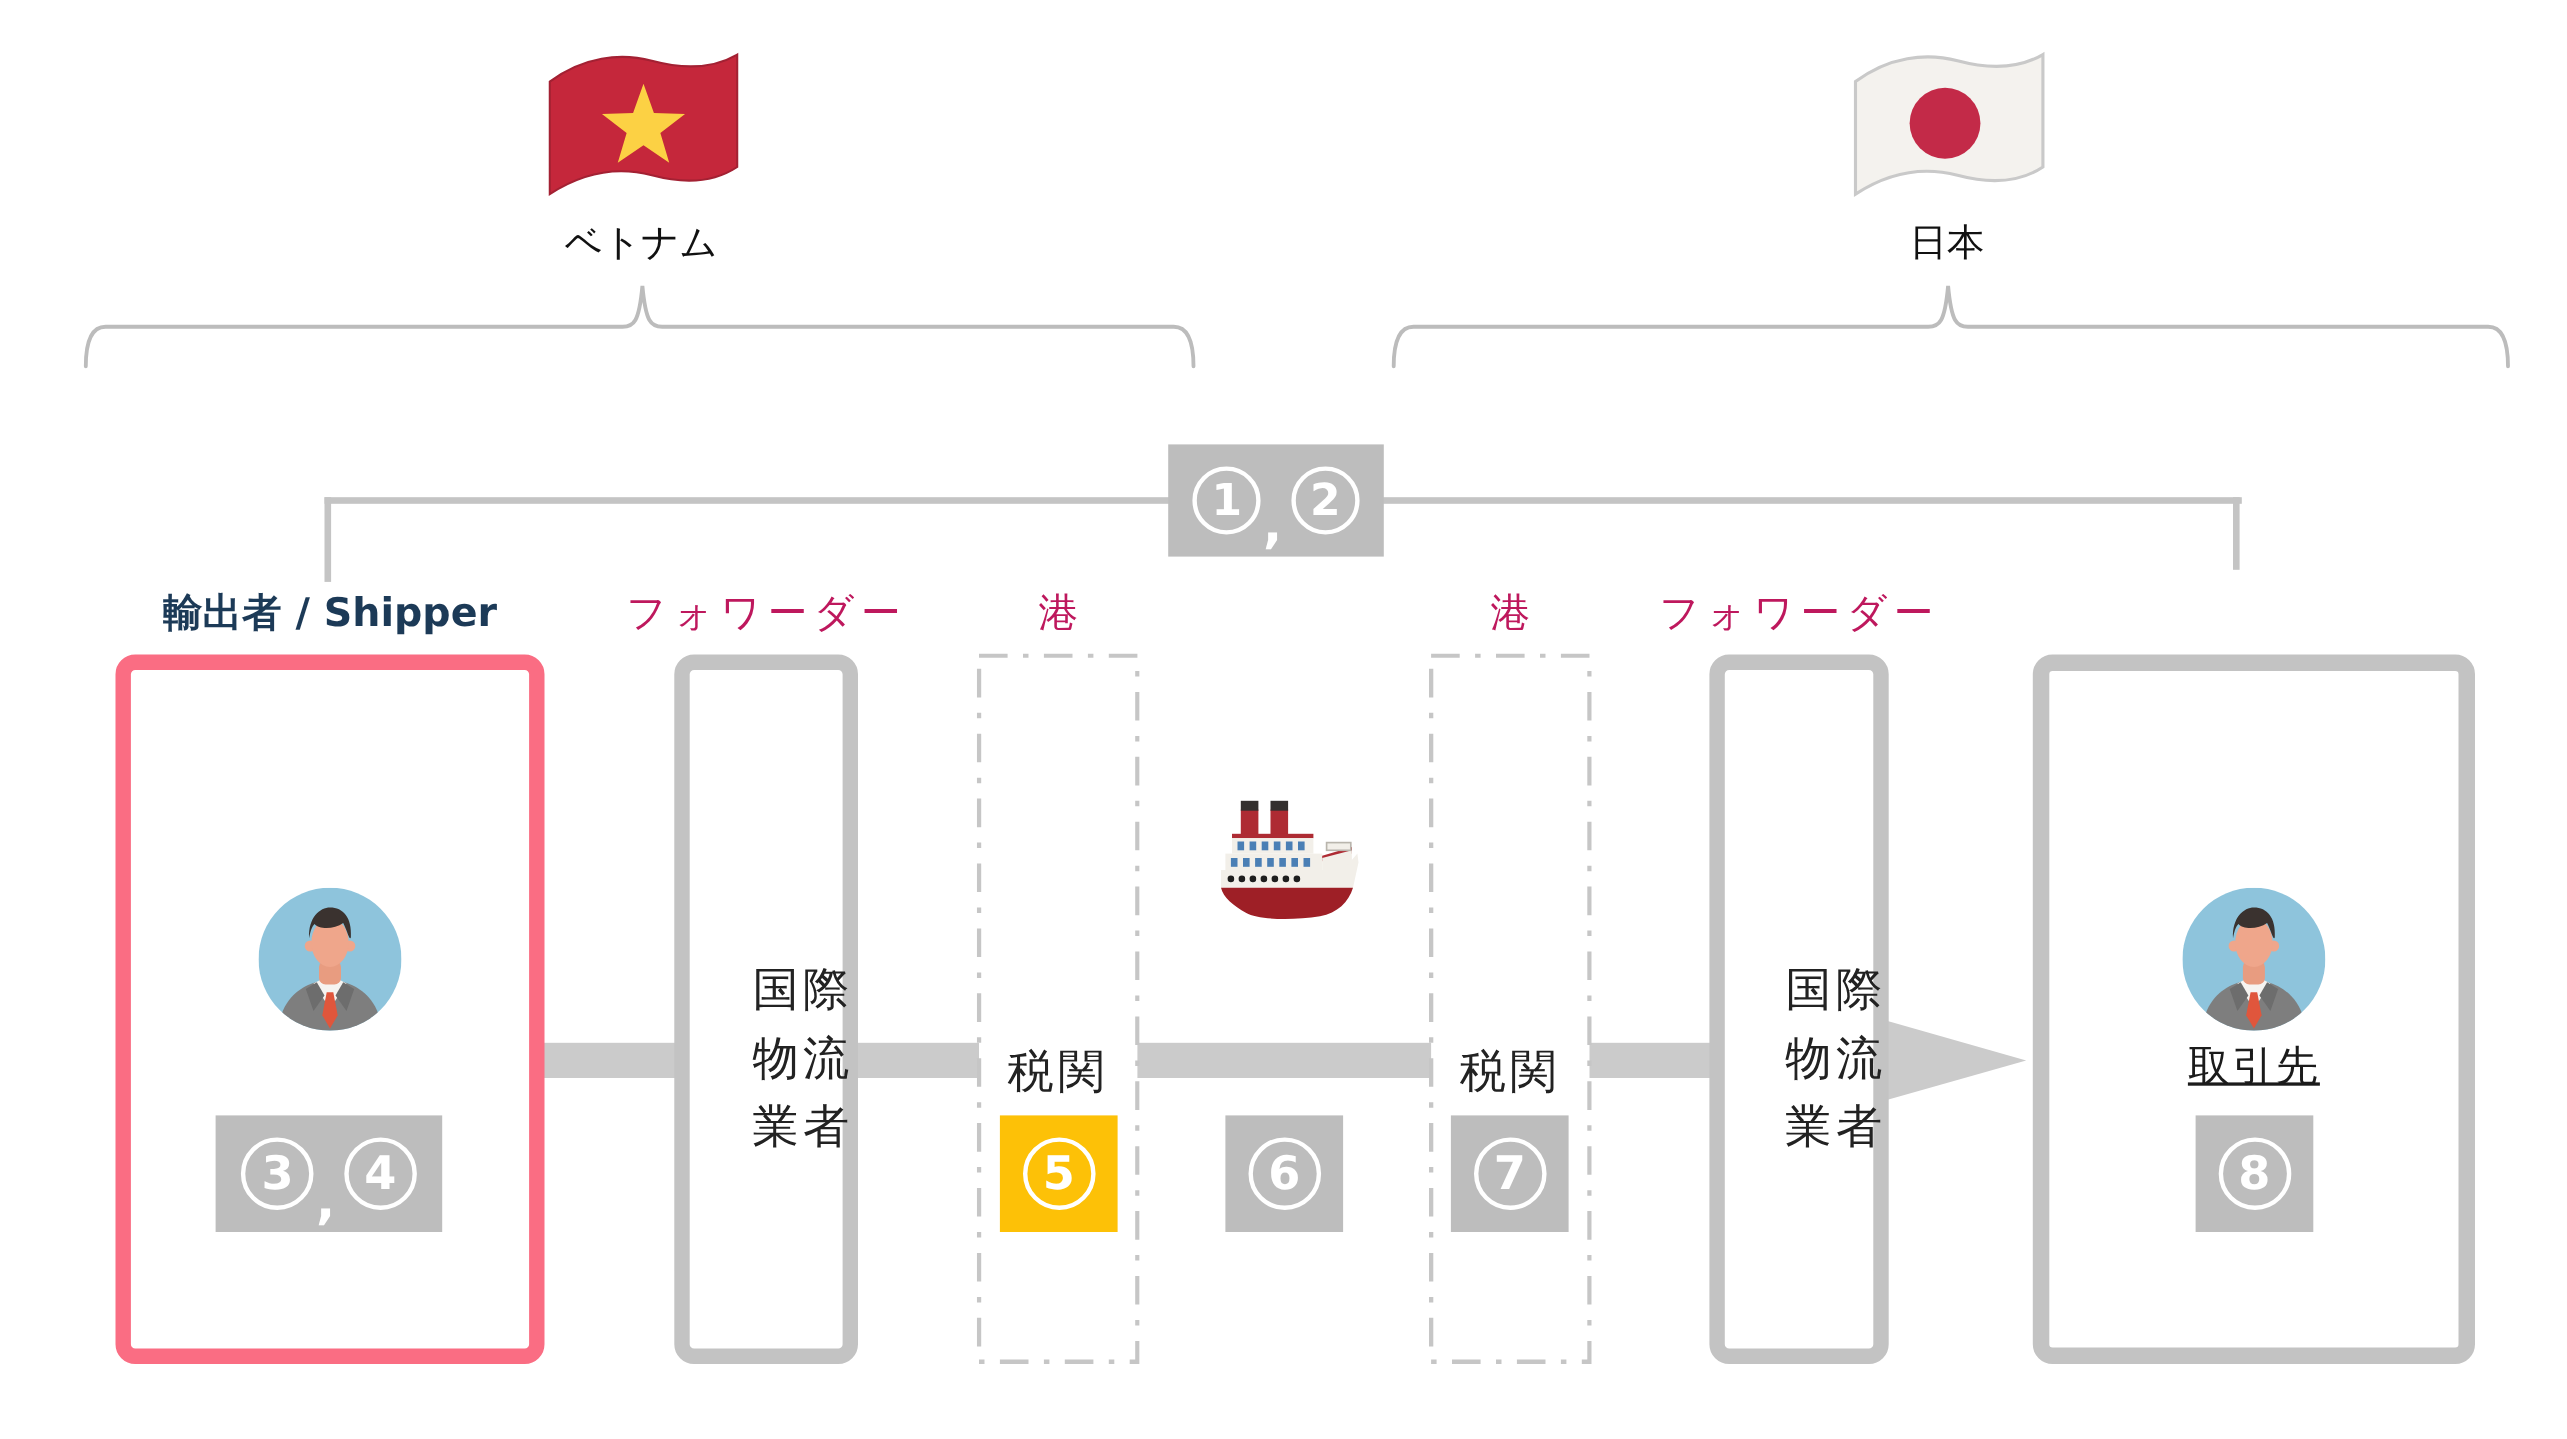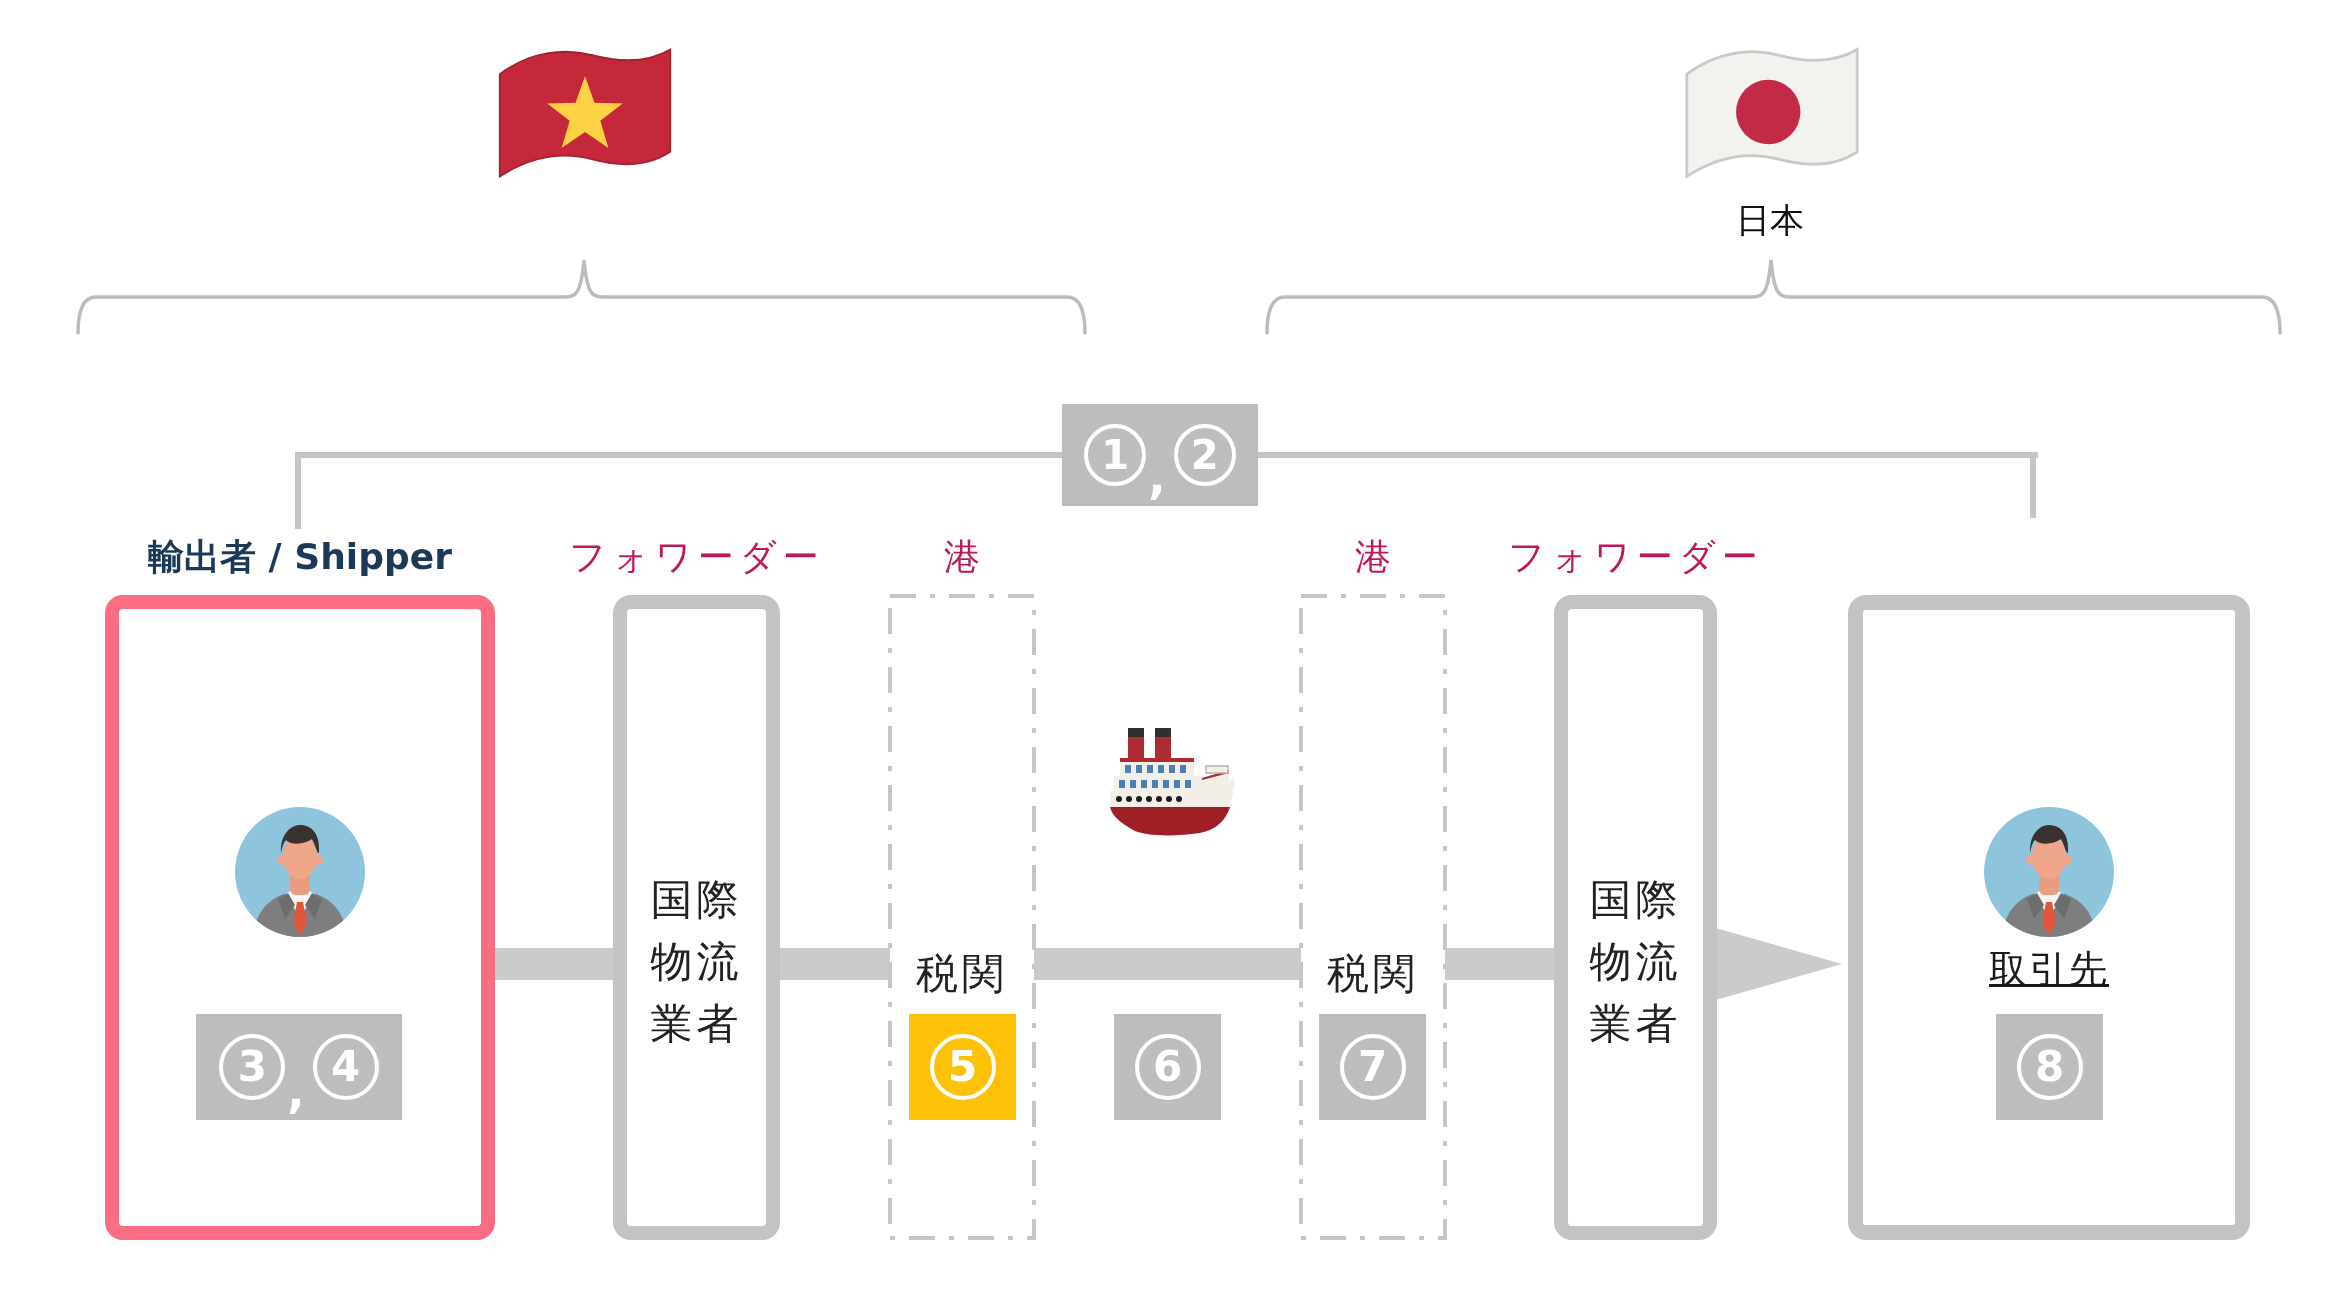--- a/index.html
+++ b/index.html
@@ -17,21 +17,21 @@
   .col-label.spread{letter-spacing:6px;}
   
   .box{background:#fff;border-radius:18px;box-sizing:border-box;}
   .box.pink{border:14px solid #fa6d83;}
   .box.gray{border:14px solid #c3c3c3;}
   .box.gray-thick{border:15px solid #c3c3c3;}
   
   .band{background:#cbcbcb;}
   .arrowhead{width:0;height:0;border-top:37px solid transparent;border-bottom:37px solid transparent;border-left:130px solid #cbcbcb;}
   
-  .v-lines{font-size:42px;line-height:62px;text-align:center;color:#222;letter-spacing:4px;}
+  .v-lines{font-size:42px;line-height:62px;text-align:right;color:#222;letter-spacing:4px;}
   .cjk-word{font-size:42px;text-align:center;color:#222;letter-spacing:4px;}
   .person-label{font-size:38px;text-align:center;color:#1b1b1b;letter-spacing:2px;}
   
   .badge{display:flex;align-items:center;justify-content:center;background:#bdbdbd;}
   .badge.orange{background:#fdc107;}
   .cnum{
     display:inline-flex;align-items:center;justify-content:center;box-sizing:border-box;
     width:66px;height:66px;border:4px solid #ffffff;border-radius:50%;
     color:#ffffff;font-size:42px;font-weight:700;line-height:1;
   }
@@ -41,20 +41,21 @@
 </style>
 </head>
 <body>
 
 <div id="stage">
 
   <svg class="abs flag" style="left:487px;top:42px;" viewBox="0 0 200 150">
     <path d="M10 34 C 42 10 78 6 108 14 C 138 22 166 22 190 8 L 190 116 C 166 132 138 132 108 124 C 78 116 44 120 10 142 Z" fill="#c5273b" stroke="#a32133" stroke-width="2"></path>
     <polygon fill="#fcd144" points="100,36 110,64.2 139.9,65 116.2,83.3 124.7,112 100,95 75.3,112 83.8,83.3 60.1,65 90,64.2"></polygon>
   </svg>
+  <div class="abs country-label" style="left:433px;top:198px;width:300px;">ベトナム</div>
 
   <svg class="abs flag" style="left:1674px;top:42px;" viewBox="0 0 200 150">
     <path d="M10 34 C 42 10 78 6 108 14 C 138 22 166 22 190 8 L 190 116 C 166 132 138 132 108 124 C 78 116 44 120 10 142 Z" fill="#f4f2ee" stroke="#c9c9c9" stroke-width="3"></path>
     <circle cx="96" cy="74" r="34" fill="#c32a48"></circle>
   </svg>
   <div class="abs country-label" style="left:1620px;top:198px;width:300px;">日本</div>
 
   <svg class="abs" style="left:0;top:0;width:2334px;height:380px;" viewBox="0 0 2334 380">
     <path d="M78 333 Q78 297 96 297 L566 297 C576 297 581 293 584 260 C587 293 592 297 602 297 L1067 297 Q1085 297 1085 333" fill="none" stroke="#bcbcbc" stroke-width="3.5" stroke-linecap="round"></path>
     <path d="M1267 333 Q1267 297 1285 297 L1753 297 C1763 297 1768 293 1771 260 C1774 293 1779 297 1789 297 L2262 297 Q2280 297 2280 333" fill="none" stroke="#bcbcbc" stroke-width="3.5" stroke-linecap="round"></path>

